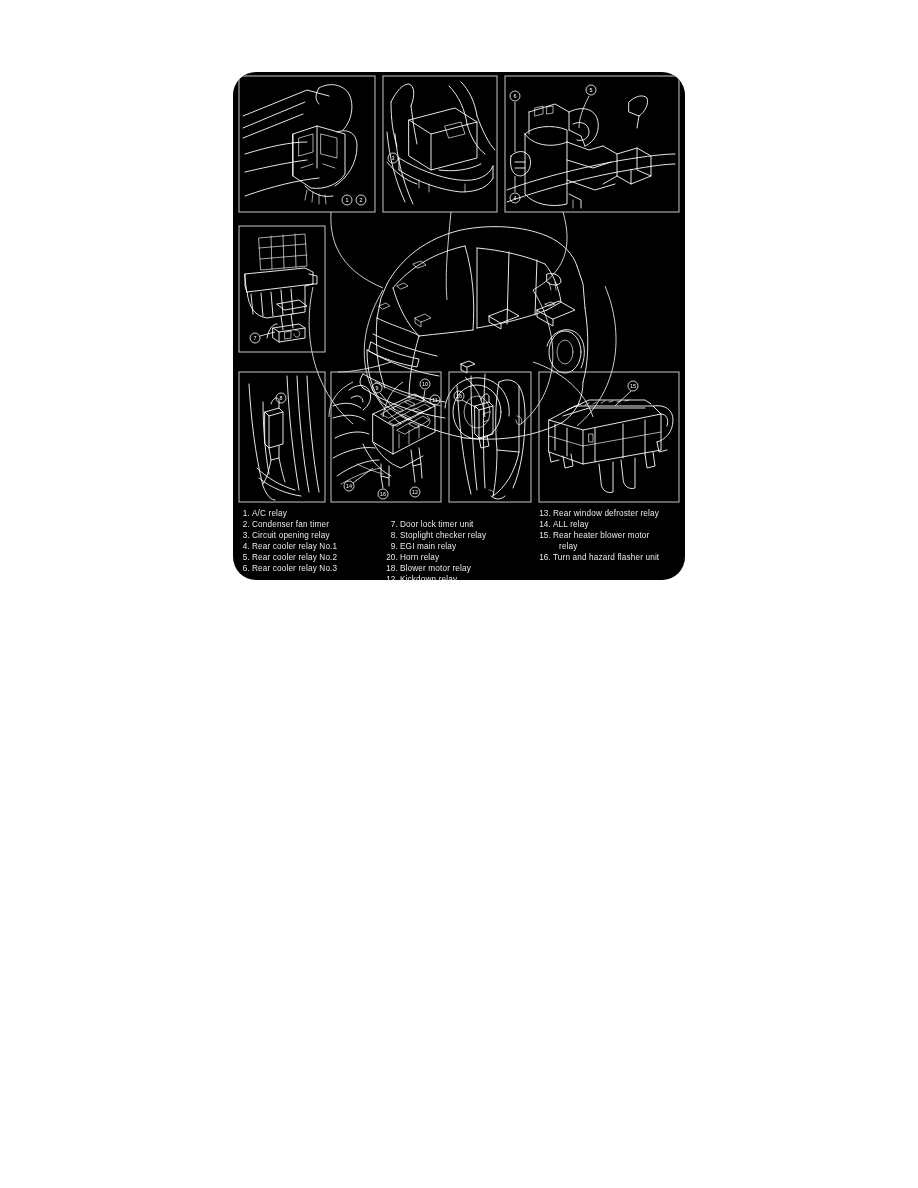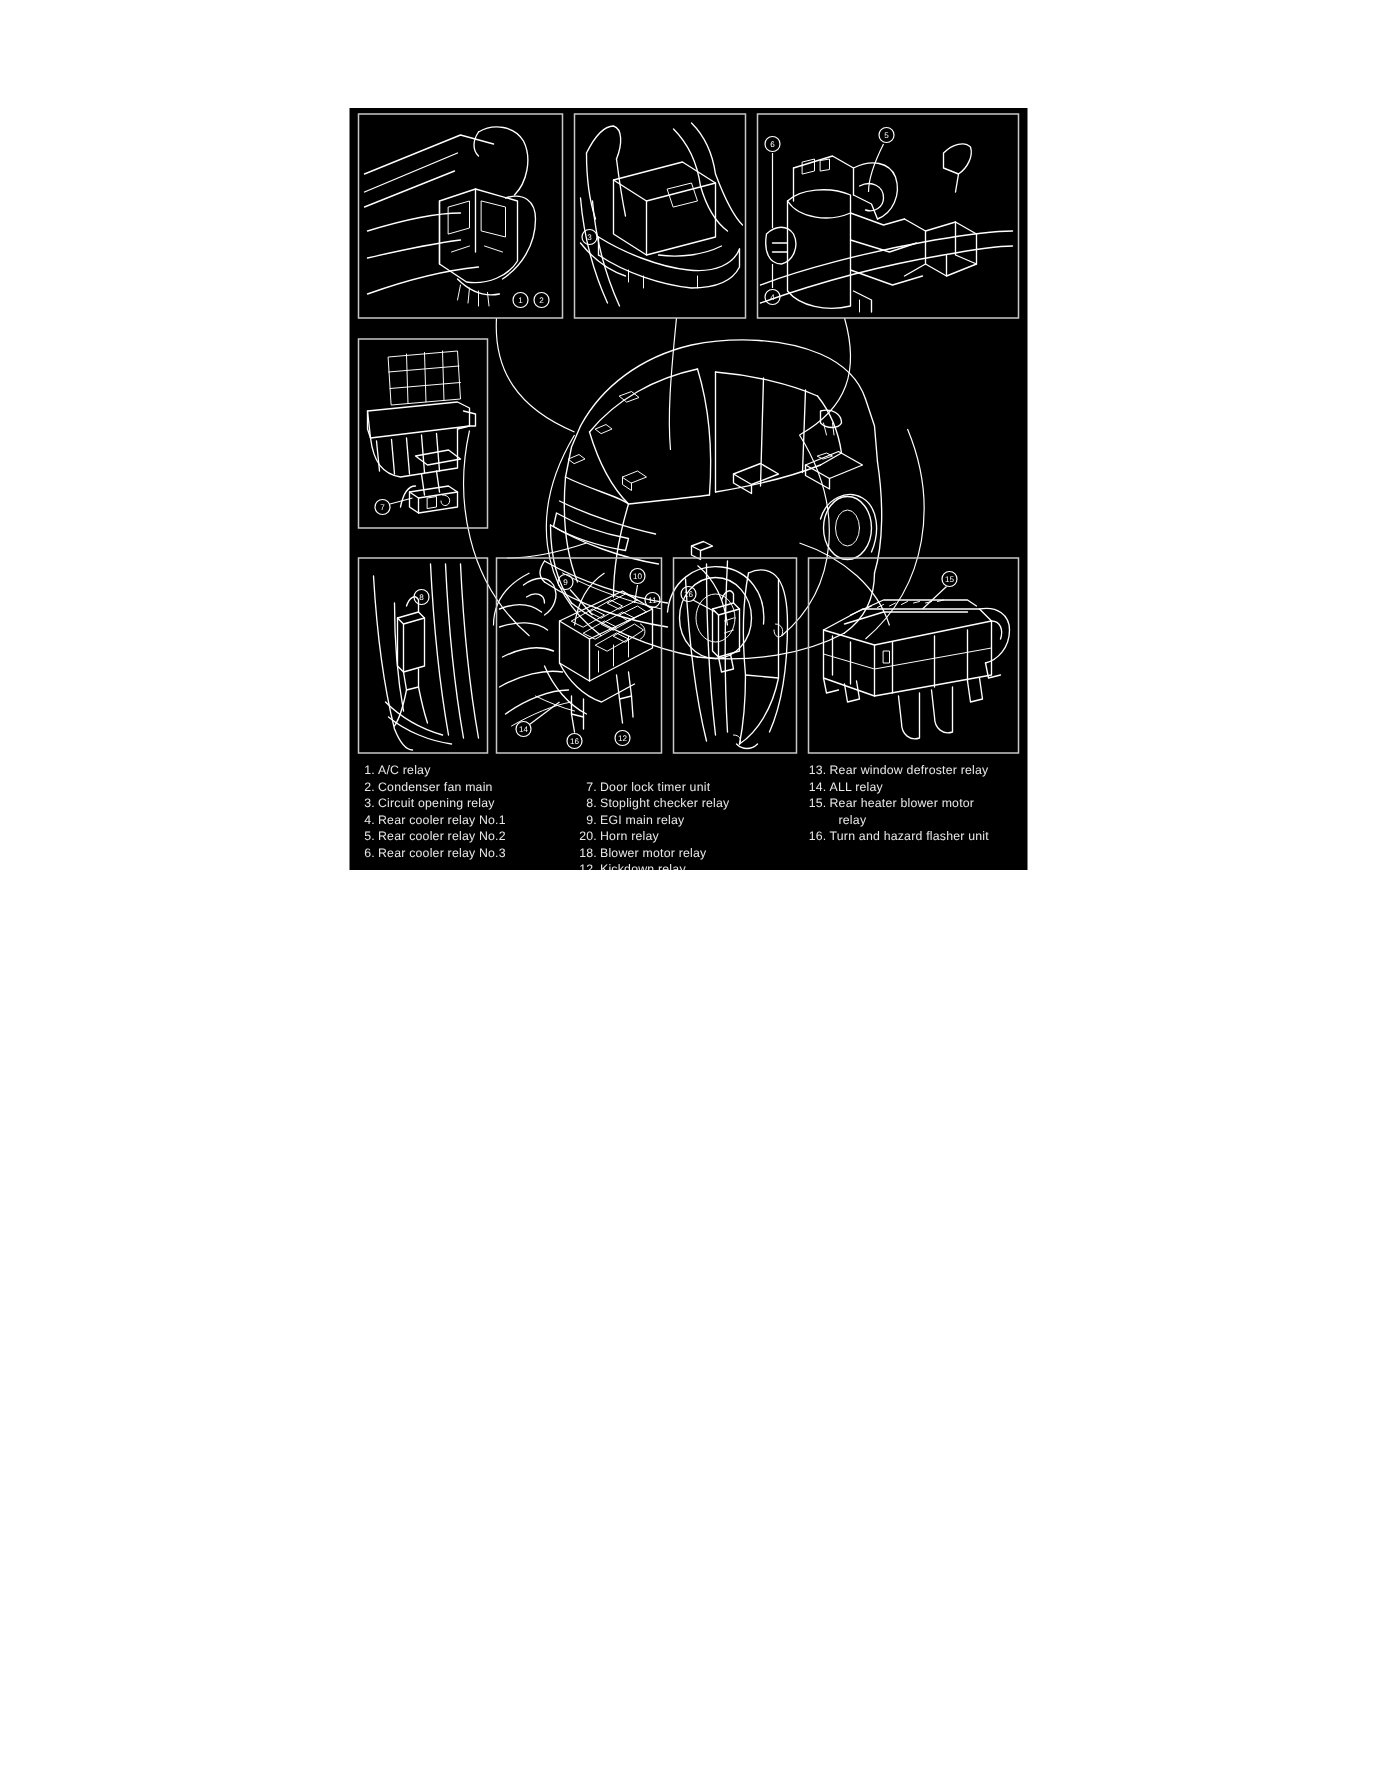--- a/index.html
+++ b/index.html
@@ -18,20 +18,21 @@
 
   
   #figure-plate {
     position: absolute;
     left: 233px;
     top: 72px;
     width: 452px;
     height: 508px;
     background: #000000;
     overflow: hidden;
+    border-radius: 23px;
   }
 
   .illus-svg {
     position: absolute;
     left: 0;
     top: 0;
     width: 452px;
     height: 508px;
   }
 
@@ -502,21 +503,21 @@
         <path class="lead" d="M398 319 L 382 334"></path>
       </g>
     </g>
 
   </svg>
 
   <div id="legend">
 
     <div class="legend-col" id="legend-col-1">
       <span class="legend-row"><span class="legend-num">1.</span><span class="legend-label">A/C relay</span></span>
-      <span class="legend-row"><span class="legend-num">2.</span><span class="legend-label">Condenser fan main</span></span>
+      <span class="legend-row"><span class="legend-num">2.</span><span class="legend-label">Condenser fan timer</span></span>
       <span class="legend-row"><span class="legend-num">3.</span><span class="legend-label">Circuit opening relay</span></span>
       <span class="legend-row"><span class="legend-num">4.</span><span class="legend-label">Rear cooler relay No.1</span></span>
       <span class="legend-row"><span class="legend-num">5.</span><span class="legend-label">Rear cooler relay No.2</span></span>
       <span class="legend-row"><span class="legend-num">6.</span><span class="legend-label">Rear cooler relay No.3</span></span>
     </div>
 
     <div class="legend-col" id="legend-col-2">
       <span class="legend-row"><span class="legend-num">7.</span><span class="legend-label">Door lock timer unit</span></span>
       <span class="legend-row"><span class="legend-num">8.</span><span class="legend-label">Stoplight checker relay</span></span>
       <span class="legend-row"><span class="legend-num">9.</span><span class="legend-label">EGI main relay</span></span>

